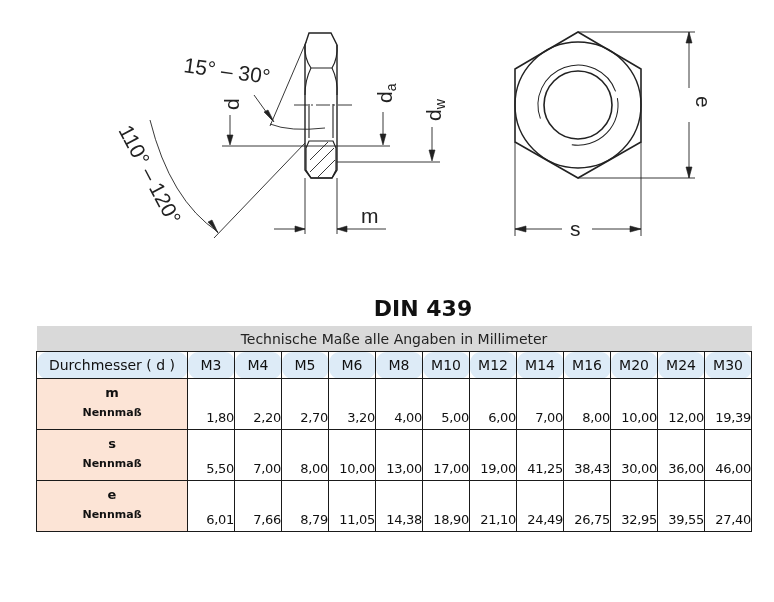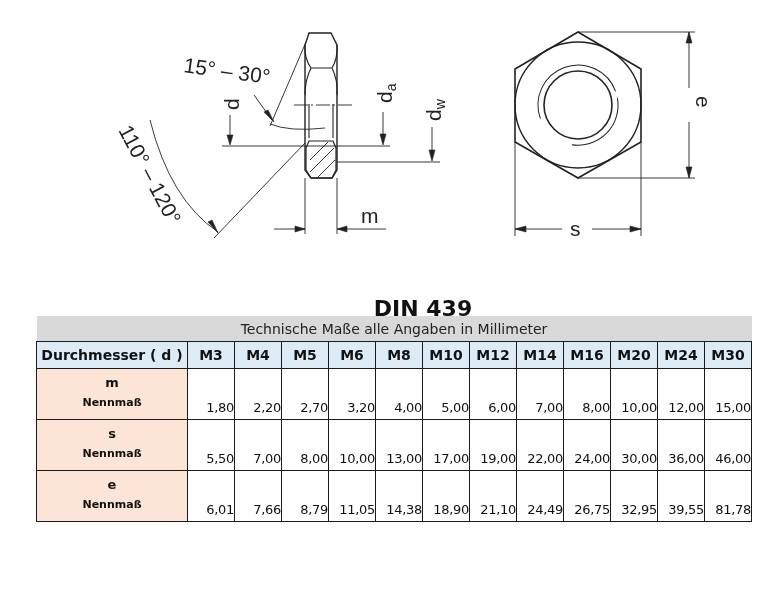--- a/index.html
+++ b/index.html
@@ -5,29 +5,29 @@
   html, body { margin:0; padding:0; background:#ffffff; }
   body { width:774px; height:602px; position:relative; overflow:hidden; font-family:"DejaVu Sans", sans-serif; }
   .drawing { position:absolute; left:0; top:0; width:774px; height:270px; }
   .drawing svg { position:absolute; left:0; top:0; }
   .lbl { font-family:"Liberation Sans", sans-serif; fill:#222; }
   .title {
     position:absolute; left:0; top:296px; width:774px; text-align:center;
     font-family:"DejaVu Sans", sans-serif; font-weight:bold; font-size:22px; color:#111;padding-left:36px;
   }
   table.spec {
-    position:absolute; left:36px; top:316px; border-collapse:collapse;
+    position:absolute; left:36px; top:326px; border-collapse:collapse;
     font-family:"DejaVu Sans", sans-serif; color:#111;padding-left:29px;
   }
   table.spec td { border:1px solid #1a1a1a; padding:0; text-align:center; }
   .caption-row td {
     background:#d9d9d9; border:none !important; height:25px; font-size:14px; color:#222;
     border-bottom:1px solid #1a1a1a !important;
   }
-  .hdr td { background:#ddebf7; height:26px; font-weight:bold; font-size:14px; }
+  .hdr td { background:#ddebf7; height:26px; font-weight:normal; font-size:14px;border-radius:11px; }
   .hdr td.first { font-size:14px; }
   td.first { width:150px; }
   td.col { width:46px; }
   .data td { height:46px; font-size:13px; vertical-align:bottom; padding-bottom:4px !important; }
   .data td.first { background:#fce4d6; vertical-align:middle; padding-bottom:0 !important; }
   .lab-main { font-weight:bold; font-size:13px; display:block; line-height:18px; }
   .lab-sub { font-weight:bold; font-size:11px; display:block; line-height:22px; }
   .data.last td { height:50px; }
   .data.last td.first { vertical-align:bottom; padding-bottom:4px !important; font-weight:bold; font-size:14px; }
   .data td.val { letter-spacing:-0.3px;text-align:right; }
@@ -147,52 +147,52 @@
     <td class="val">2,20</td>
     <td class="val">2,70</td>
     <td class="val">3,20</td>
     <td class="val">4,00</td>
     <td class="val">5,00</td>
     <td class="val">6,00</td>
     <td class="val">7,00</td>
     <td class="val">8,00</td>
     <td class="val">10,00</td>
     <td class="val">12,00</td>
-    <td class="val">15,00</td>
+    <td class="val">19,39</td>
   </tr>
   <tr class="data">
     <td class="first">
       <span class="lab-main">s</span>
       <span class="lab-sub">Nennmaß</span>
     </td>
     <td class="val">5,50</td>
     <td class="val">7,00</td>
     <td class="val">8,00</td>
     <td class="val">10,00</td>
     <td class="val">13,00</td>
     <td class="val">17,00</td>
     <td class="val">19,00</td>
-    <td class="val">22,00</td>
-    <td class="val">24,00</td>
+    <td class="val">41,25</td>
+    <td class="val">38,43</td>
     <td class="val">30,00</td>
     <td class="val">36,00</td>
     <td class="val">46,00</td>
   </tr>
   <tr class="data">
     <td class="first">
       <span class="lab-main">e</span>
       <span class="lab-sub">Nennmaß</span>
     </td>
     <td class="val">6,01</td>
     <td class="val">7,66</td>
     <td class="val">8,79</td>
     <td class="val">11,05</td>
     <td class="val">14,38</td>
     <td class="val">18,90</td>
     <td class="val">21,10</td>
     <td class="val">24,49</td>
     <td class="val">26,75</td>
     <td class="val">32,95</td>
     <td class="val">39,55</td>
-    <td class="val">81,78</td>
+    <td class="val">27,40</td>
   </tr>
 </tbody>
   </table>
 
 </body></html>

